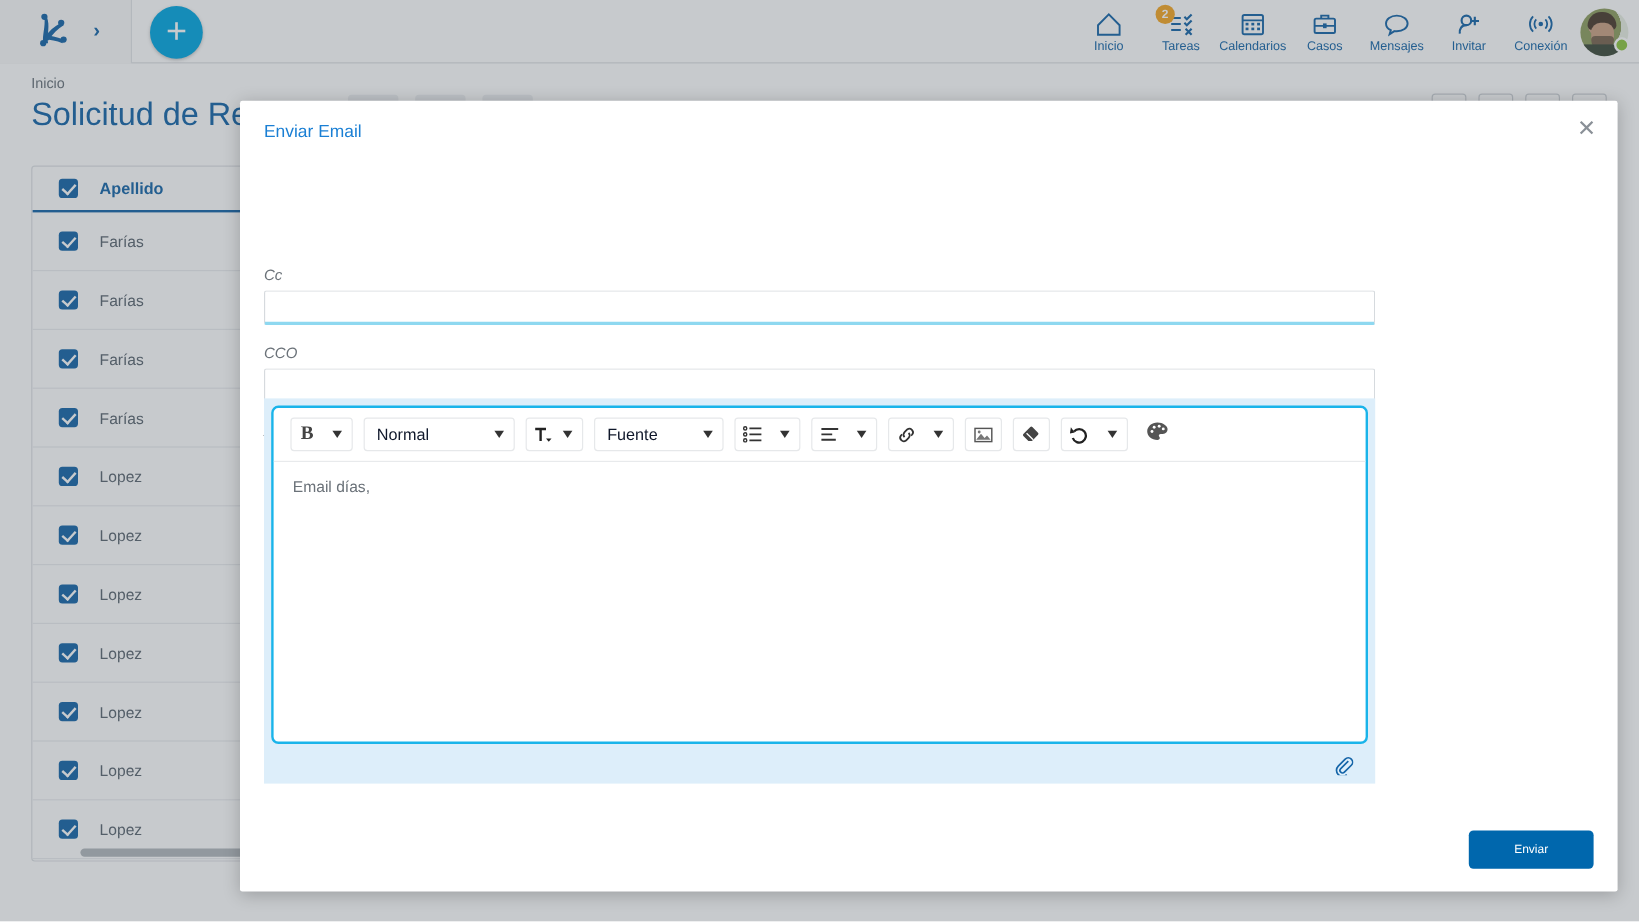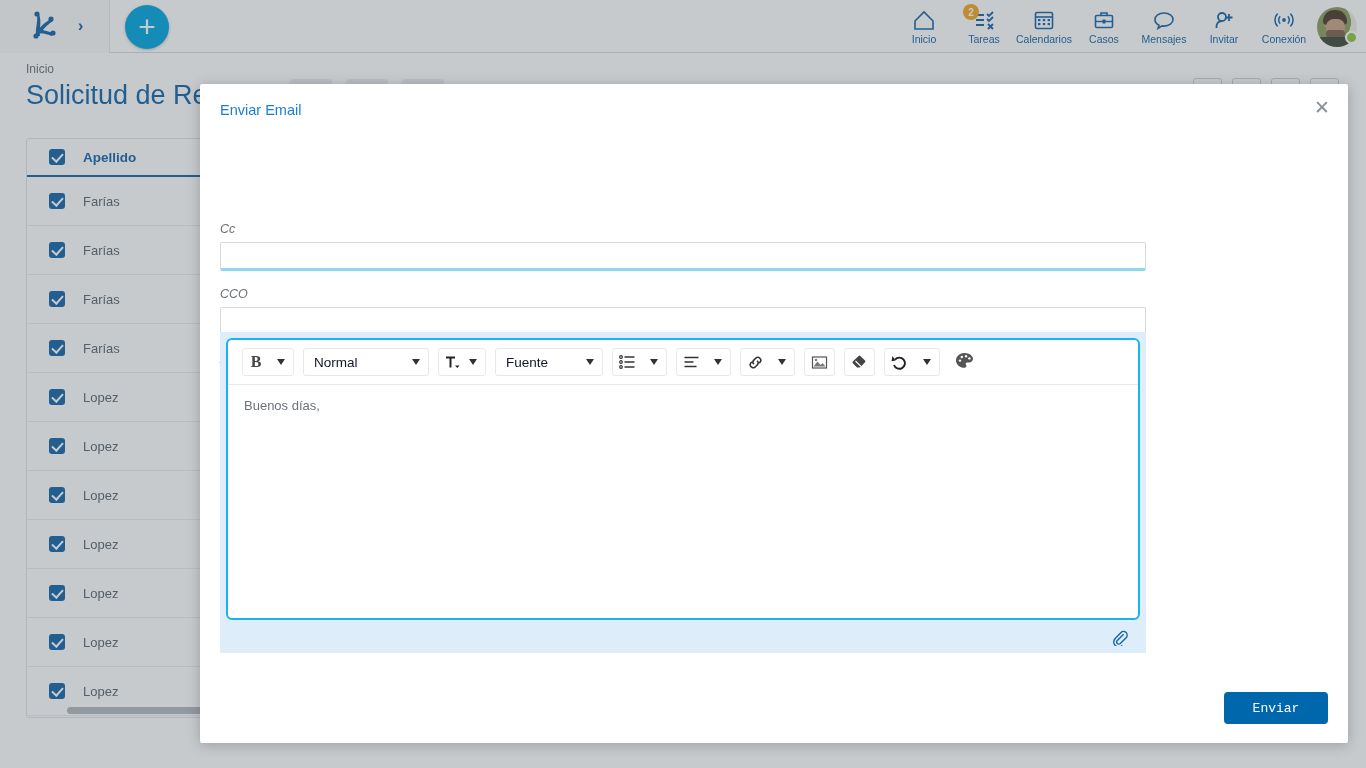--- a/index.html
+++ b/index.html
@@ -209,21 +209,21 @@
   .editor-body p { margin: 0 0 14px 0; }
   .attach-row {
     position: absolute; left: 6px; right: 6px; top: 294px;
     height: 27px; display: flex; align-items: center; justify-content: flex-end;
     padding-right: 12px;
   }
   .send-btn {
     position: absolute; right: 20px; top: 608px;
     width: 104px; height: 32px; border-radius: 4px;
     background: #0067ad; color: #fff; border: none;
-    font-size: 13px; font-family: Liberation Mono, monospace;
+    font-size: 10px; font-family: Liberation Sans, sans-serif;
     display: flex; align-items: center; justify-content: center;
   }
 </style>
 </head>
 <body>
 
 <div id="root">
 
   <div class="topnav">
     <div class="logo-box">
@@ -557,21 +557,21 @@
                 <circle cx="5" cy="8.6" r="1.2"></circle>
                   <circle cx="6.8" cy="5" r="1.2"></circle>
                 <circle cx="11" cy="4.2" r="1.2"></circle>
                   <circle cx="14.4" cy="6.4" r="1.2"></circle>
               </g>
             </svg>
           </div>
         </div>
 
         <div class="editor-body" id="editor-body">
-            <p>Buenos días,</p>
+            <p>Email días,</p>
           </div>
       </div>
 
       <div class="attach-row">
         <div>
           <svg width="17" height="17" viewBox="0 0 17 17">
             <path d="M12.6 5.2 L6.3 11.5 a2.1 2.1 0 0 0 3 3 L15.1 8.7 a3.6 3.6 0 0 0 -5.1 -5.1 L4.2 9.4 a5 5 0 0 0 7.1 7.1" fill="none" stroke="#1565a8" stroke-width="1.4"></path>
           </svg>
         </div>
       </div>

